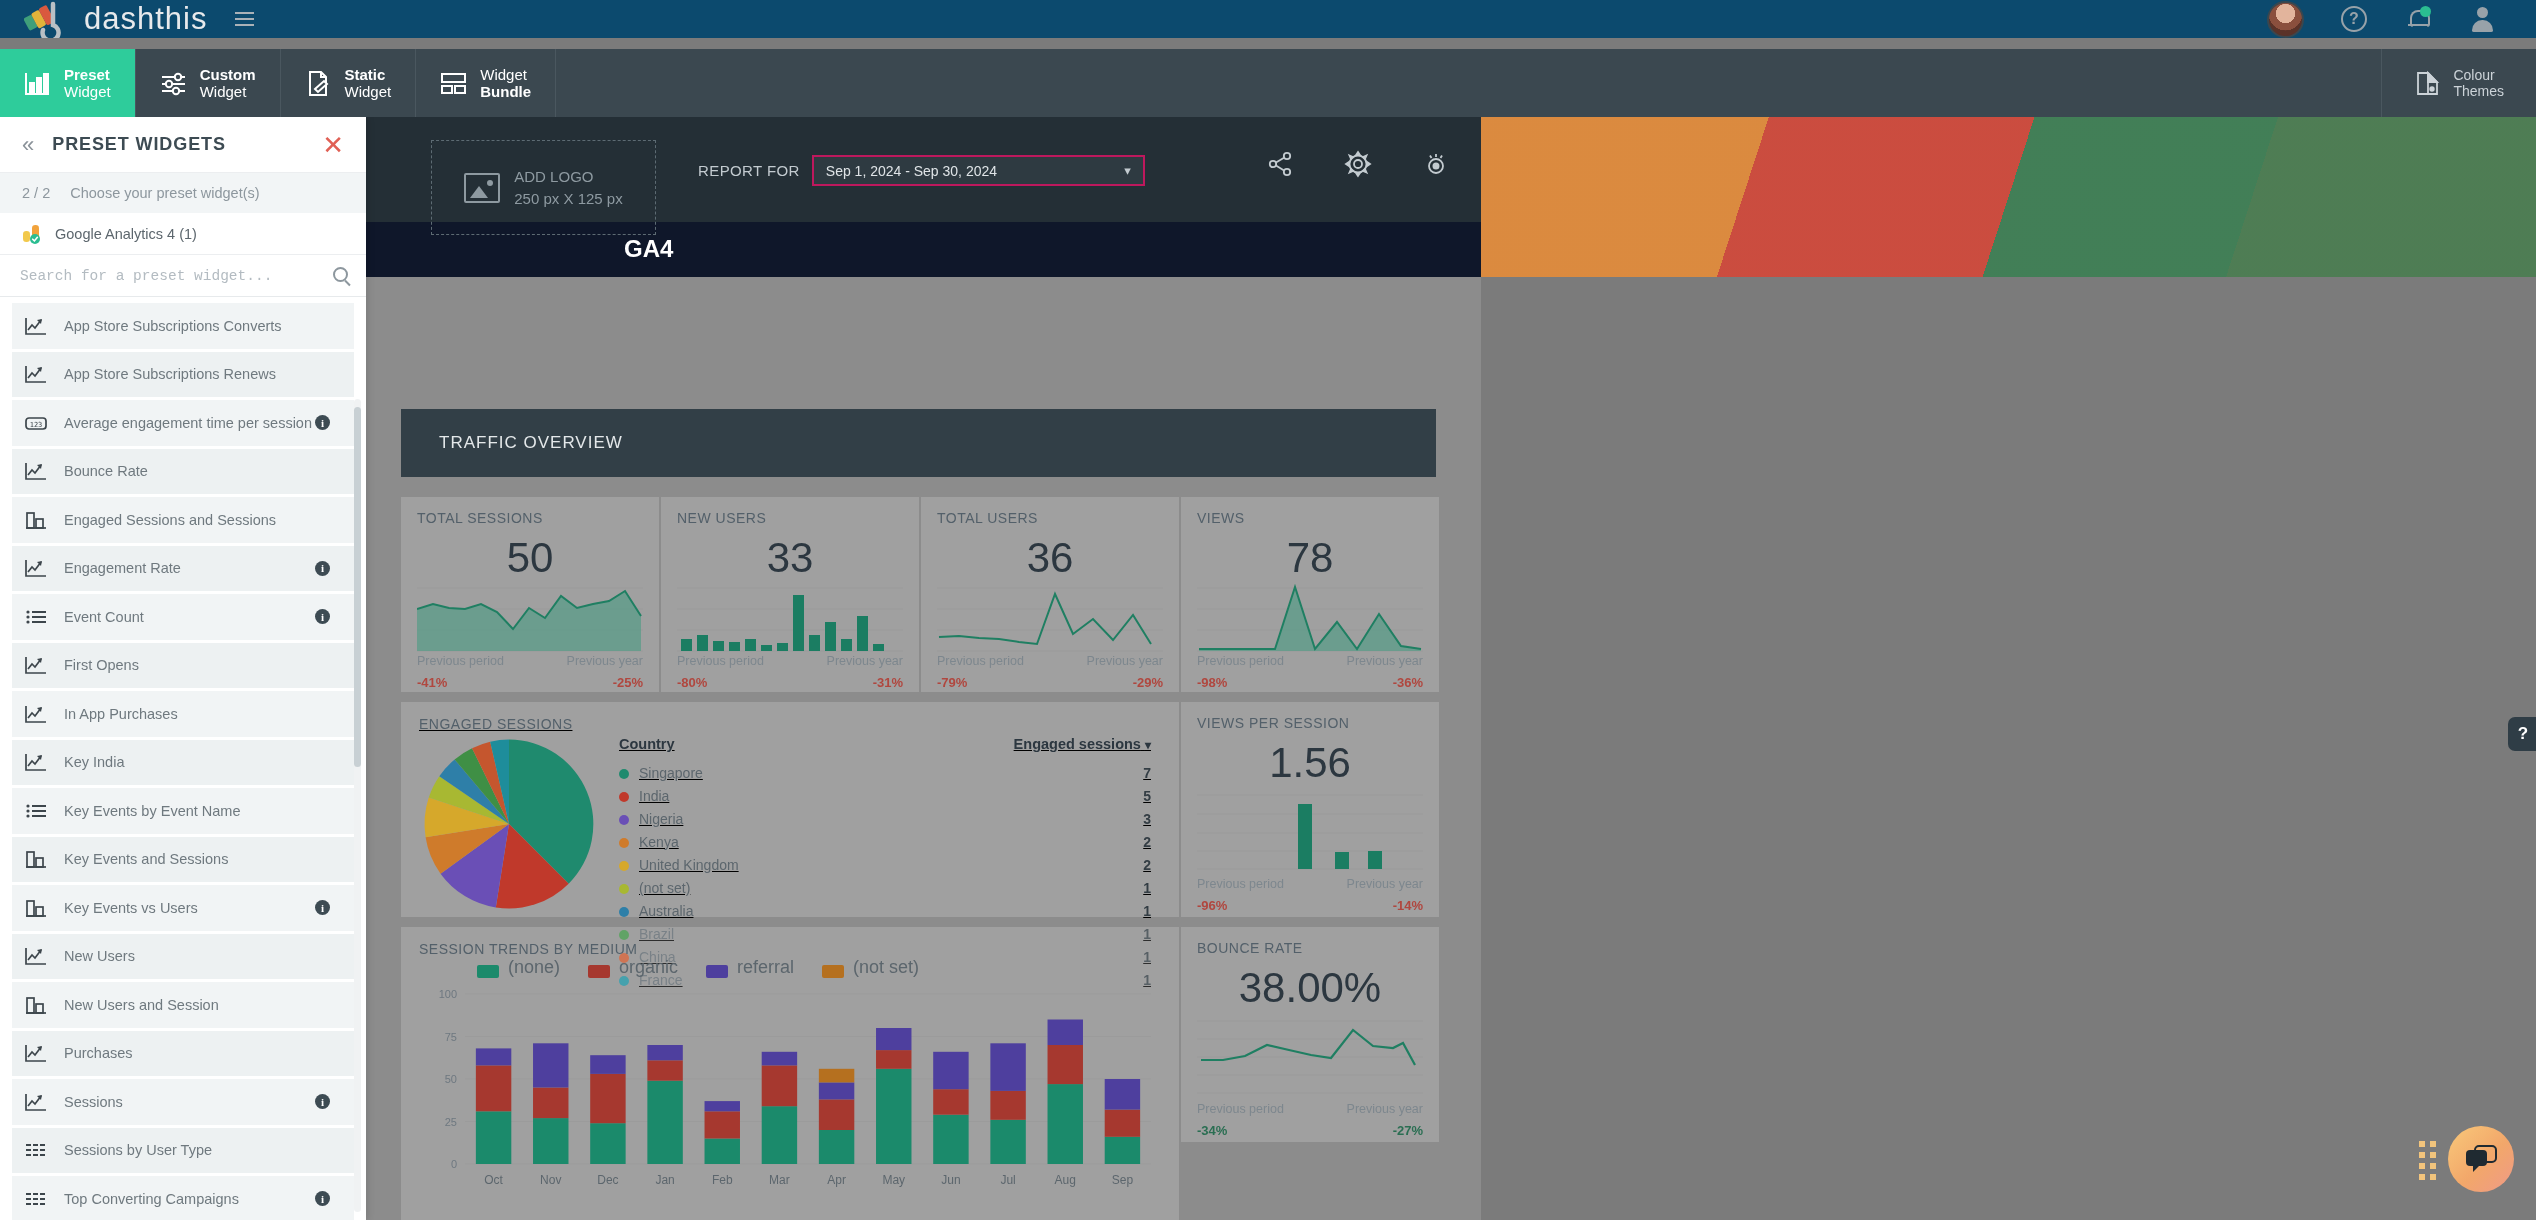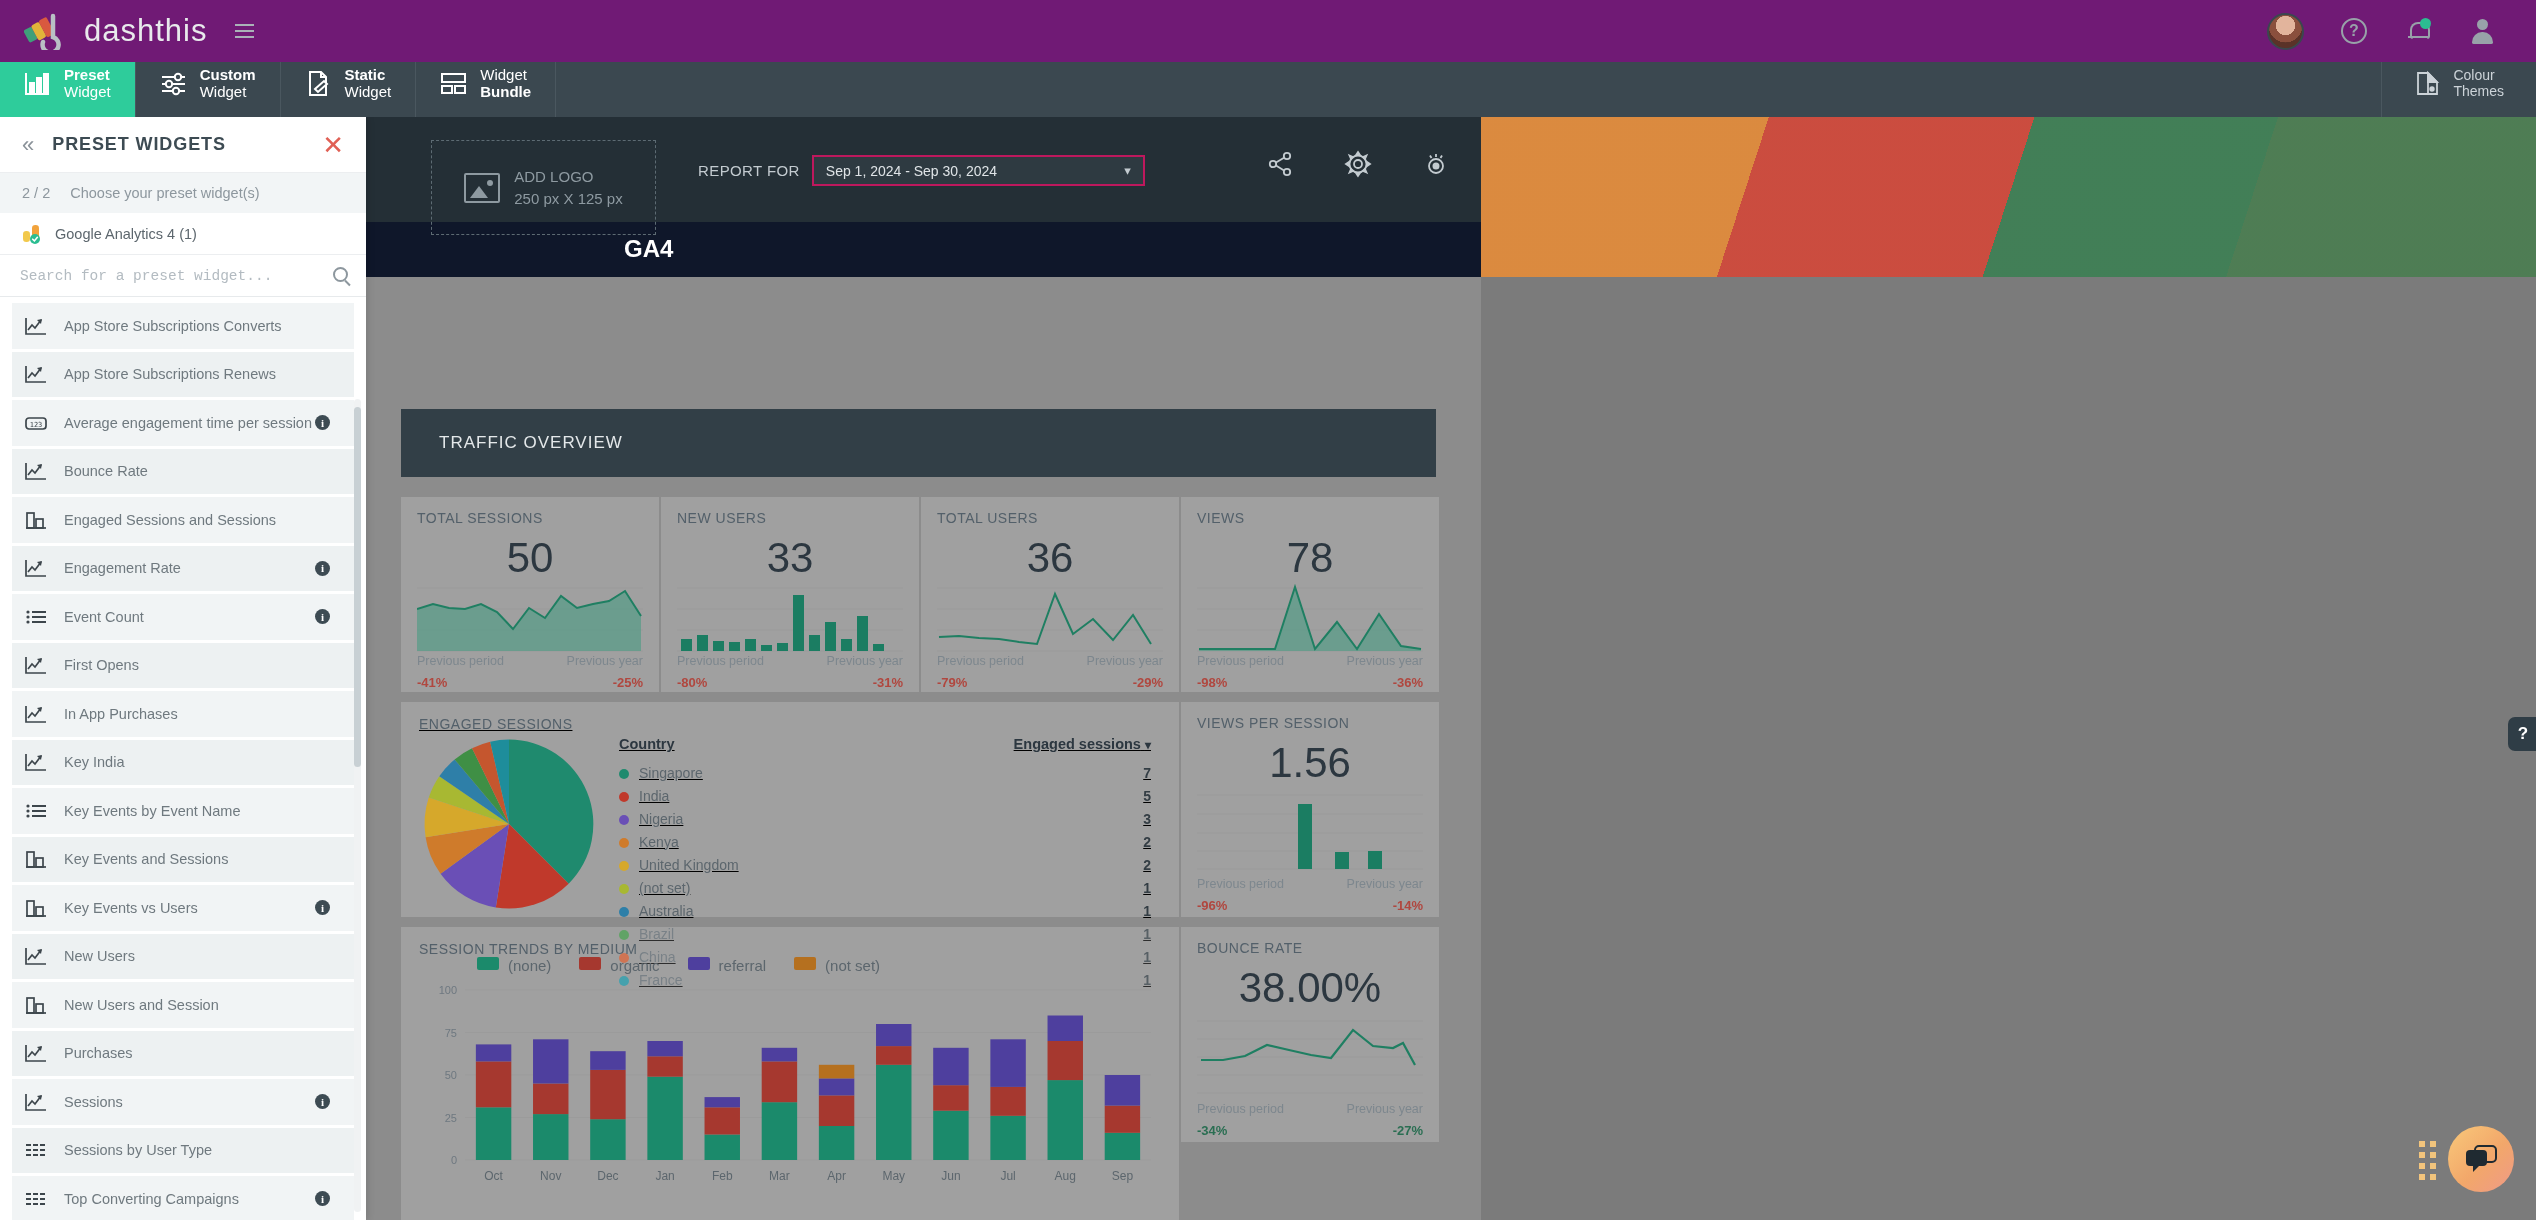--- a/index.html
+++ b/index.html
@@ -5,22 +5,22 @@
   * { box-sizing: border-box; margin: 0; padding: 0; }
   html, body { width: 2536px; height: 1220px; overflow: hidden; }
   body {
     font-family: "Liberation Sans", sans-serif;
     background: #7b7b7b;
     position: relative;
   }
 
   
   .topbar {
-    position: absolute; top: 0; left: 0; width: 2536px; height: 62px;
-    background: #701a75; display: flex; align-items: center; z-index: 40;
+    position: absolute; top: 0; left: 0; width: 2536px; height: 38px;
+    background: #0c4a6e; display: flex; align-items: center; z-index: 40;
   }
   .logo-wrap { display: flex; align-items: center; padding-left: 24px; gap: 16px; }
   .logo-mark { width: 44px; height: 38px; position: relative; }
   .logo-text { font-size: 31px; color: #e8eaec; letter-spacing: 1px; font-weight: 300; }
   .hamburger { margin-left: 28px; display: flex; flex-direction: column; gap: 4px; cursor: pointer; }
   .hamburger span { display: block; width: 19px; height: 2px; background: #aab2b8; }
   .top-right { margin-left: auto; display: flex; align-items: center; gap: 36px; padding-right: 40px; }
   .avatar {
     width: 37px; height: 37px; border-radius: 50%;
     background: radial-gradient(circle at 50% 32%, #e2b49c 0 34%, #8a4f3d 35% 60%, #5a3228 61% 100%);
@@ -174,21 +174,21 @@
 
   .pie-card-title { font-size: 14px; color: #53606a; letter-spacing: .5px; }
   .ctable { width: 100%; border-collapse: collapse; }
   .ctable th { font-size: 14.5px; color: #2c3740; font-weight: bold; text-align: left; padding-bottom: 9px; }
   .ctable th.num { text-align: right; }
   .ctable td { font-size: 14px; color: #5c666d; padding: 3.5px 0; }
   .ctable td.num { text-align: right; color: #333d44; font-weight: bold; }
   .dot { display: inline-block; width: 10px; height: 10px; border-radius: 50%; margin-right: 10px; vertical-align: middle; }
 
   .legend { display: flex; gap: 28px; align-items: center; margin-left: 58px; }
-  .legend-item { display: flex; align-items: flex-start; gap: 9px; font-size: 15px; color: #5c666d; }
+  .legend-item { display: flex; align-items: flex-end; gap: 9px; font-size: 18px; color: #5c666d; }
   .legend-swatch { width: 22px; height: 13px; border-radius: 2px; }
 
   .float-help {
     position: absolute; right: -2px; top: 600px; width: 30px; height: 34px;
     background: #2f3d46; border-radius: 7px 0 0 7px; color: #fff; font-size: 17px; font-weight: bold;
     display: flex; align-items: center; justify-content: center; cursor: pointer; z-index: 50;
   }
   .chat-bubble {
     position: absolute; right: 22px; bottom: 28px; width: 66px; height: 66px; border-radius: 50%;
     background: linear-gradient(135deg, #f9c97a 0%, #f2a76a 55%, #ef9a88 100%);

